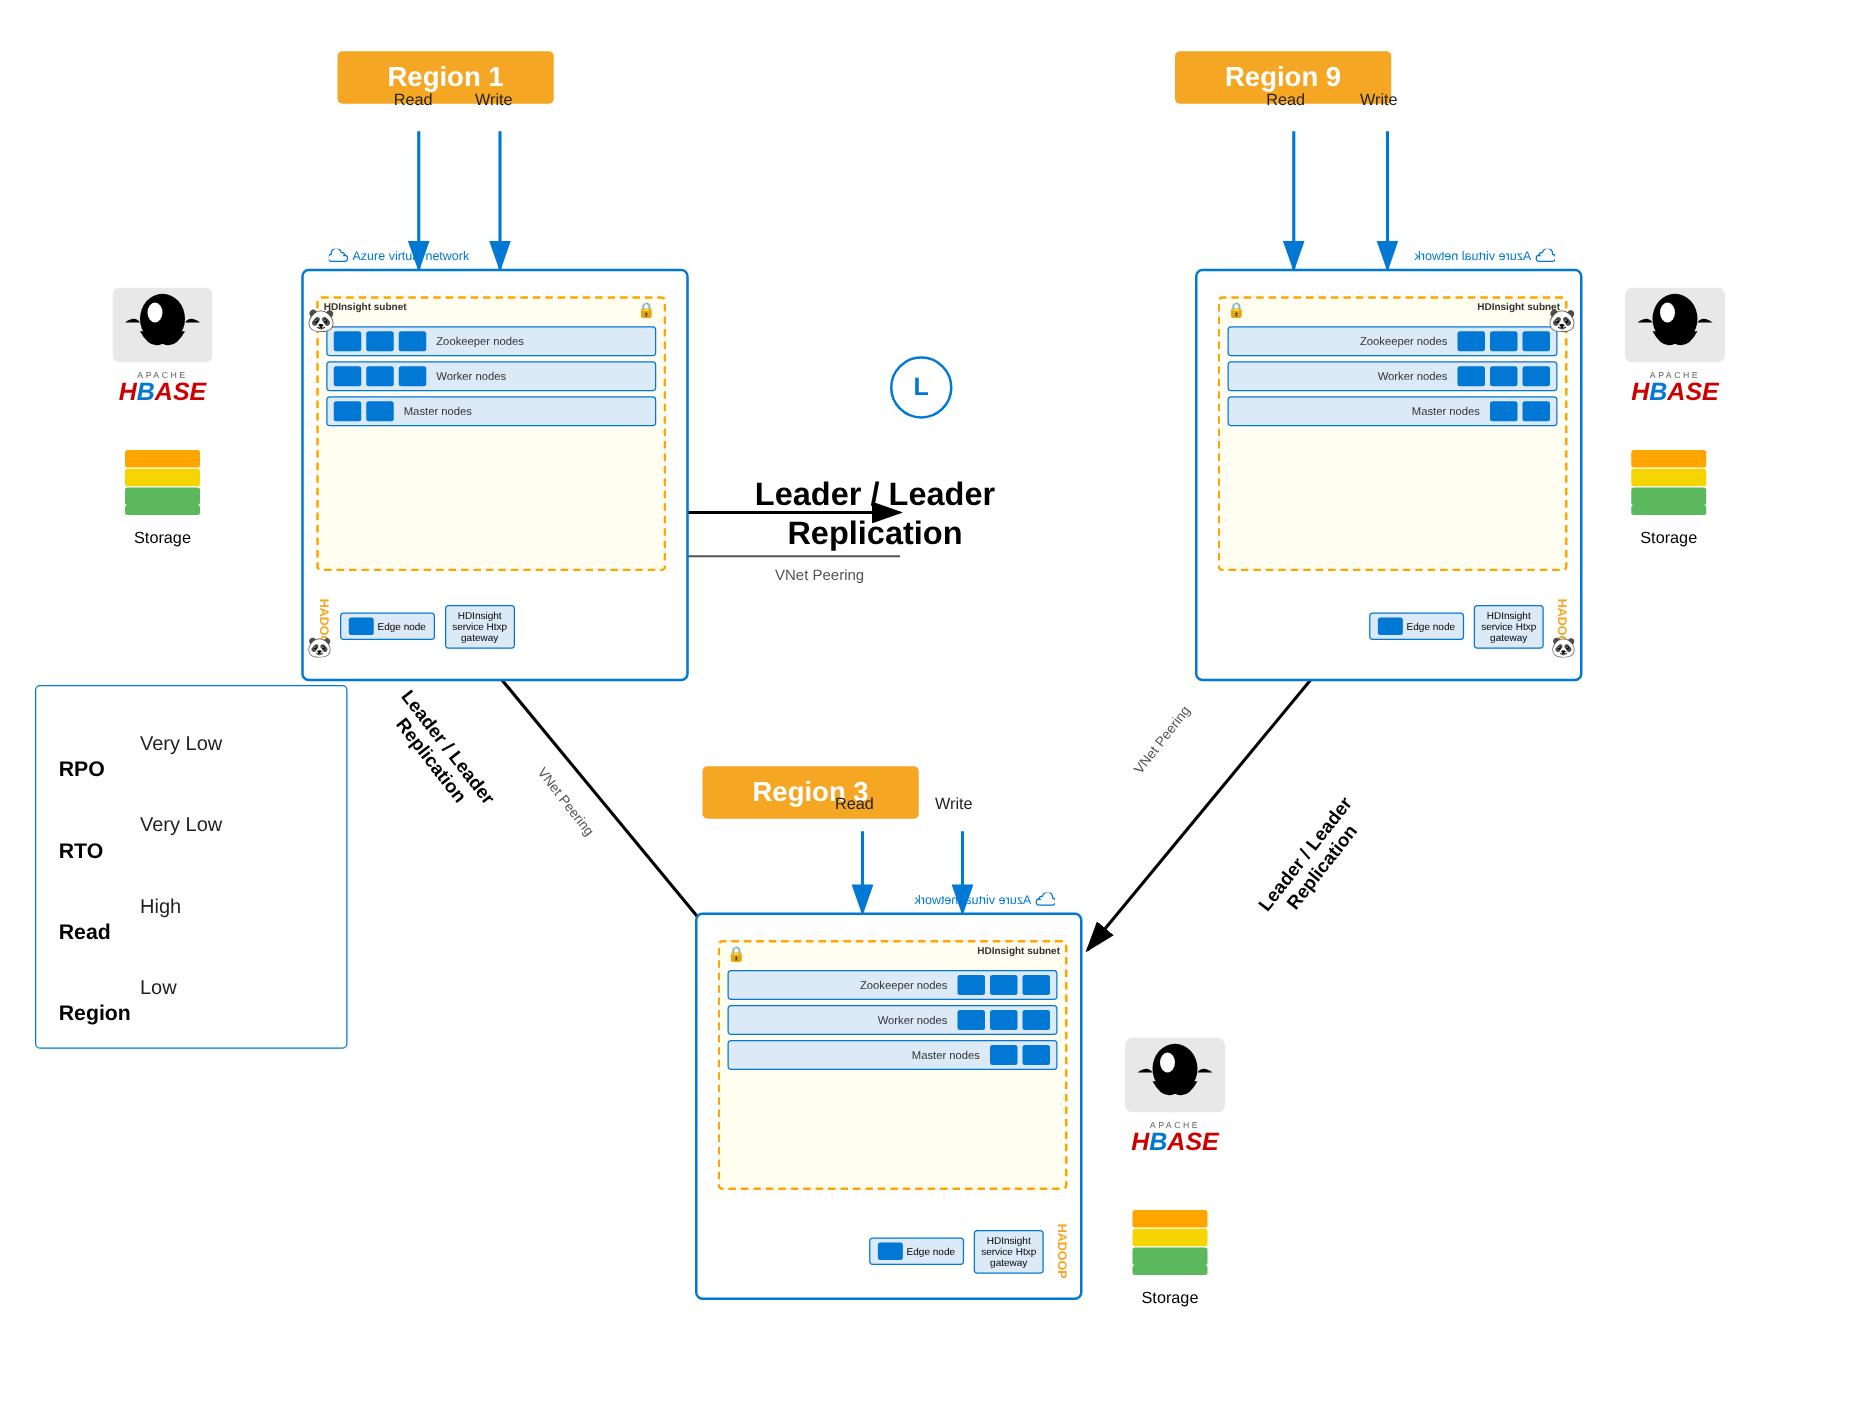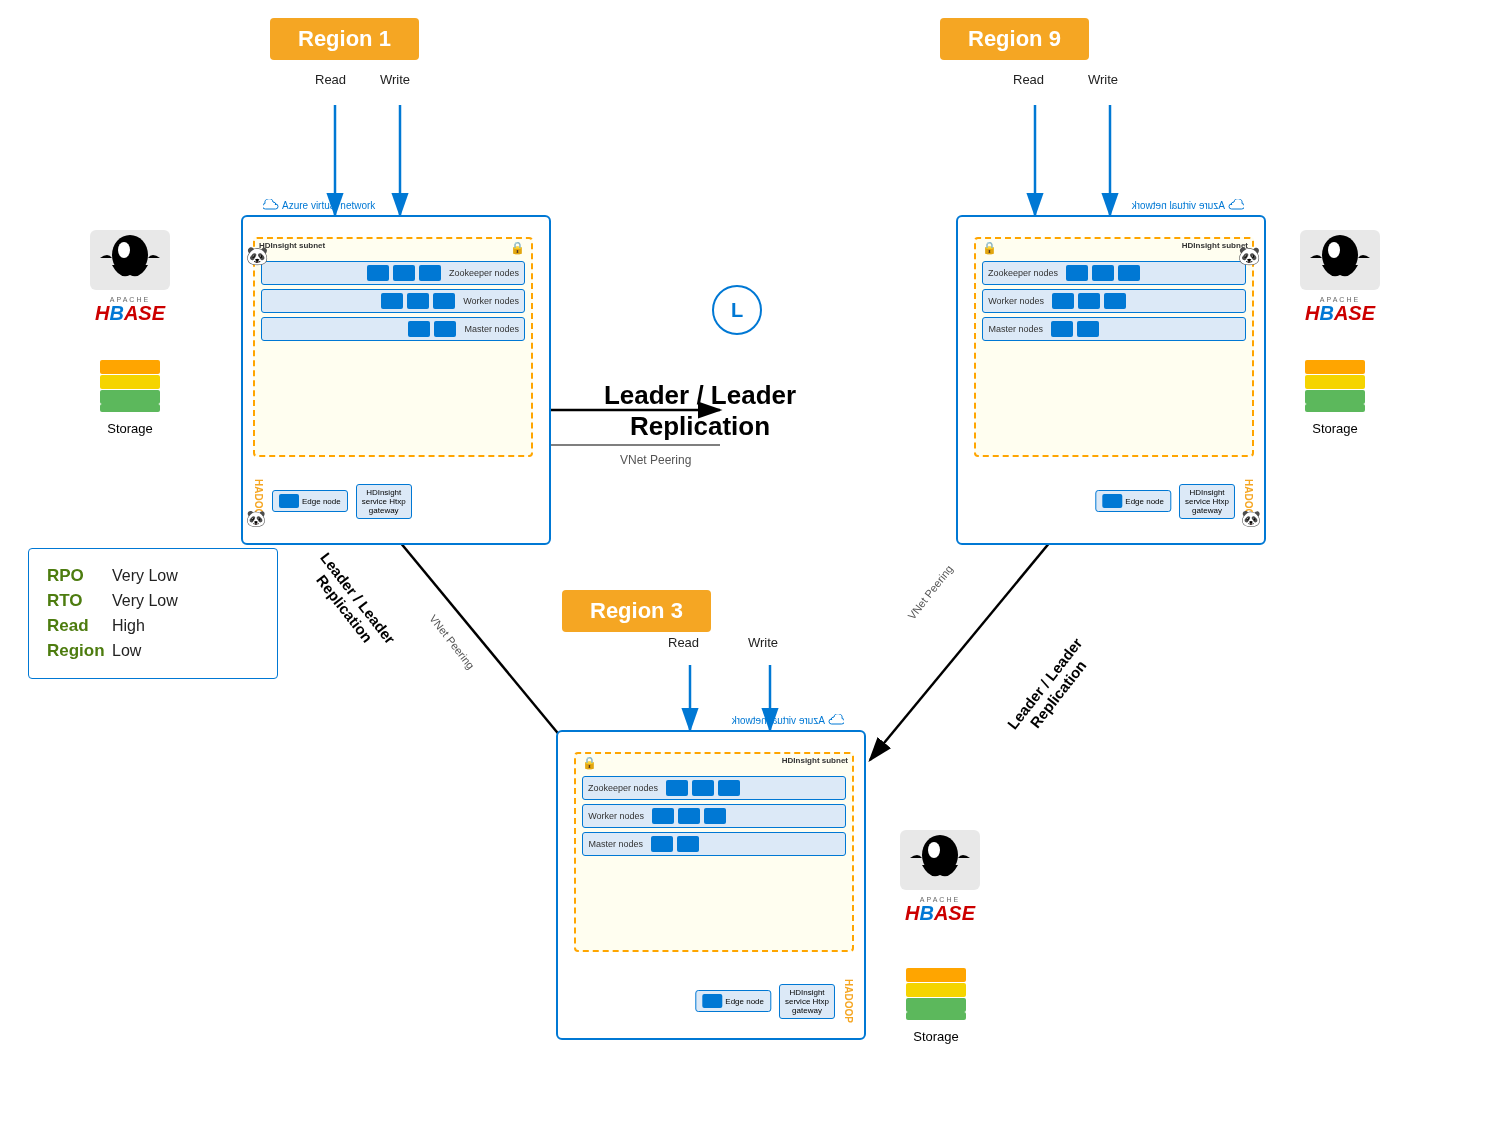--- a/index.html
+++ b/index.html
@@ -18,24 +18,25 @@
       position: relative;
       background: #fff;
     }
 
     
     .region-badge {
       background: #F5A623;
       color: #fff;
       font-size: 22px;
       font-weight: bold;
-      padding: 8px 28px;
+      padding: 8px 40px;
       border-radius: 4px;
       position: absolute;
       text-align: center;
+      margin-top: 23px;
     }
 
     
     .cluster-box {
       position: absolute;
       border: 2px solid #0078D4;
       border-radius: 6px;
       background: #fff;
       margin-left: 26px;
     }
@@ -49,21 +50,20 @@
 
     .node-row {
       display: flex;
       align-items: center;
       gap: 4px;
       margin: 4px 6px;
       background: #dce9f7;
       border: 1px solid #0078D4;
       border-radius: 3px;
       padding: 3px 5px;
-      justify-content: flex-end;
     }
 
     .node-box {
       width: 28px;
       height: 20px;
       background: #0078D4;
       border-radius: 2px;
       display: flex;
       align-items: center;
       justify-content: center;
@@ -85,24 +85,25 @@
     }
 
     .legend-row {
       display: flex;
       align-items: center;
       margin: 5px 0;
       font-size: 16px;
     }
 
     .legend-key {
-      color: #4d7c0f;
+      color: #000000;
       font-weight: bold;
       min-width: 65px;
       font-size: 17px;
+      margin-top: 40px;
     }
 
     .legend-value {
       color: #222;
       font-size: 16px;
     }
 
     
     .rw-label {
       position: absolute;

